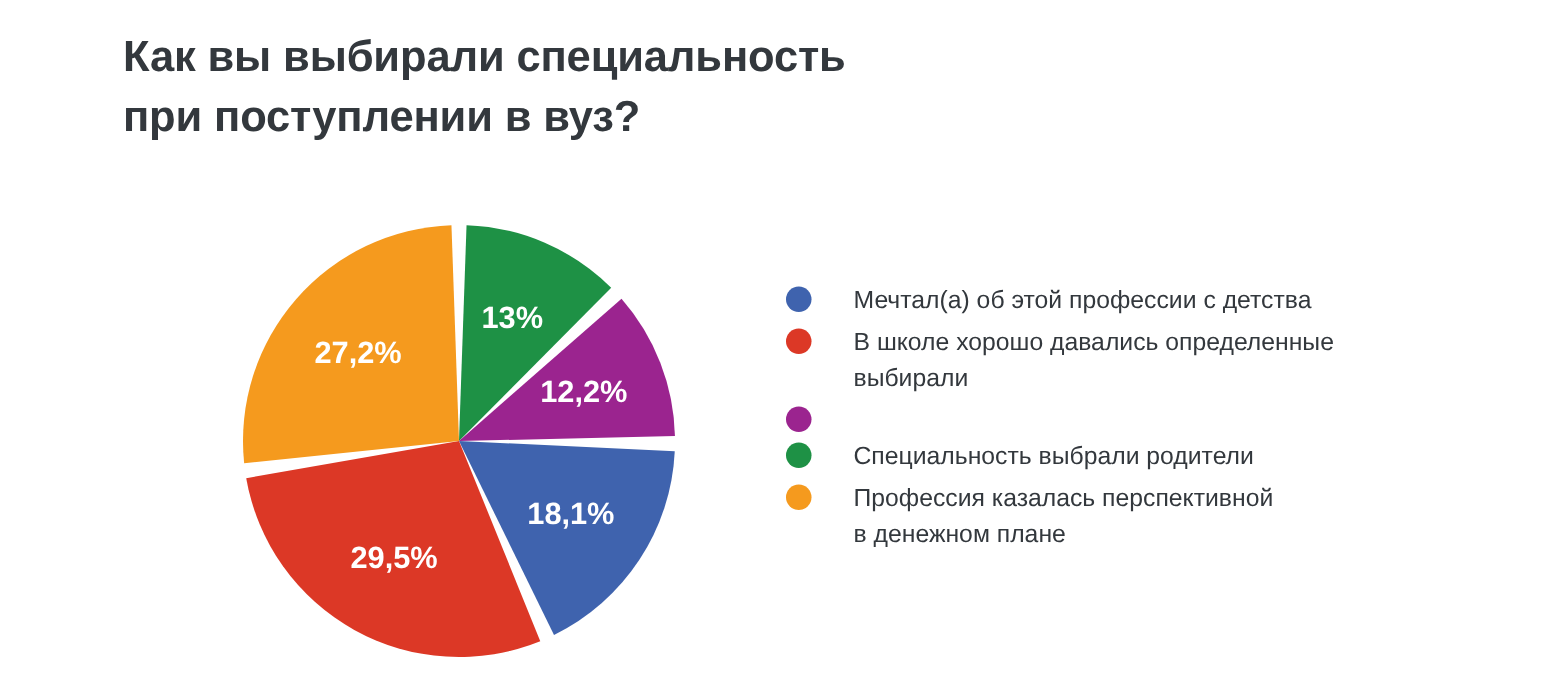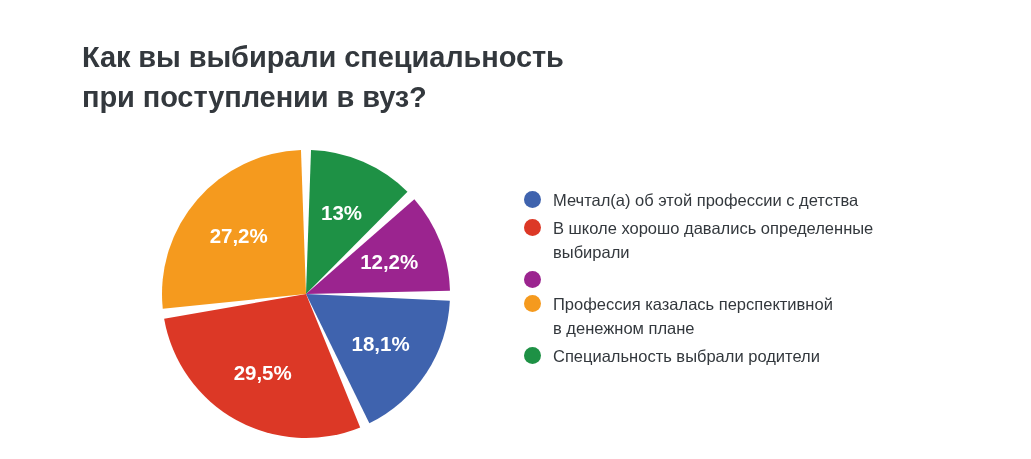--- a/index.html
+++ b/index.html
@@ -19,21 +19,20 @@
     position: absolute;
     left: 82px;
     top: 18px;
     width: 620px;
     font-size: 29px;
     font-weight: bold;
     line-height: 1.38;
     color: #33383d;
     letter-spacing: -0.1px;
     white-space: pre-line;
-    margin-top: 19px;
   }
 
   #chart-area {
     position: absolute;
     left: 0;
     top: 0;
     width: 1031px;
     height: 459px;
     margin-top: 10px;
   }
@@ -59,20 +58,21 @@
     position: absolute;
     left: 524px;
     top: 178px;
     width: 430px;
   }
 
   .legend-row {
     display: flex;
     align-items: flex-start;
     margin-bottom: 4px;
+    gap: 16px;
   }
 
   .legend-bullet {
     flex: 0 0 auto;
     width: 17px;
     height: 17px;
     border-radius: 50%;
     margin-top: 3px;
     margin-right: 12px;
   }
@@ -115,22 +115,22 @@
       </div>
       <div class="legend-row">
         <span class="legend-bullet" style="background: rgb(220, 56, 38);"></span>
         <span class="legend-label">В школе хорошо давались определенные
 выбирали</span>
       </div>
       <div class="legend-row">
         <span class="legend-bullet" style="background: rgb(155, 36, 143);"></span>
       </div>
       <div class="legend-row">
+        <span class="legend-bullet" style="background: rgb(30, 145, 69);"></span>
+        <span class="legend-label">Специальность выбрали родители</span>
+      </div>
+      <div class="legend-row">
         <span class="legend-bullet" style="background: rgb(245, 154, 30);"></span>
         <span class="legend-label">Профессия казалась перспективной
 в денежном плане</span>
-      </div>
-      <div class="legend-row">
-        <span class="legend-bullet" style="background: rgb(30, 145, 69);"></span>
-        <span class="legend-label">Специальность выбрали родители</span>
       </div>
     </div>
 </div>
 
 </body></html>

